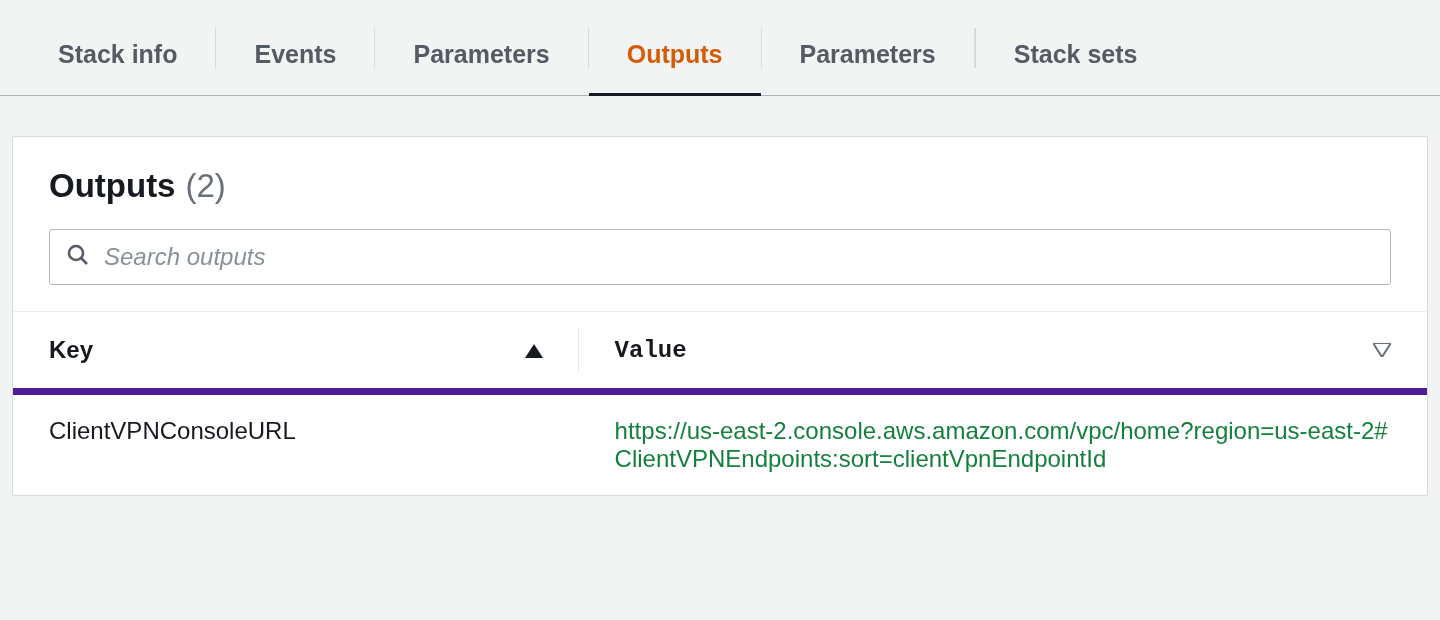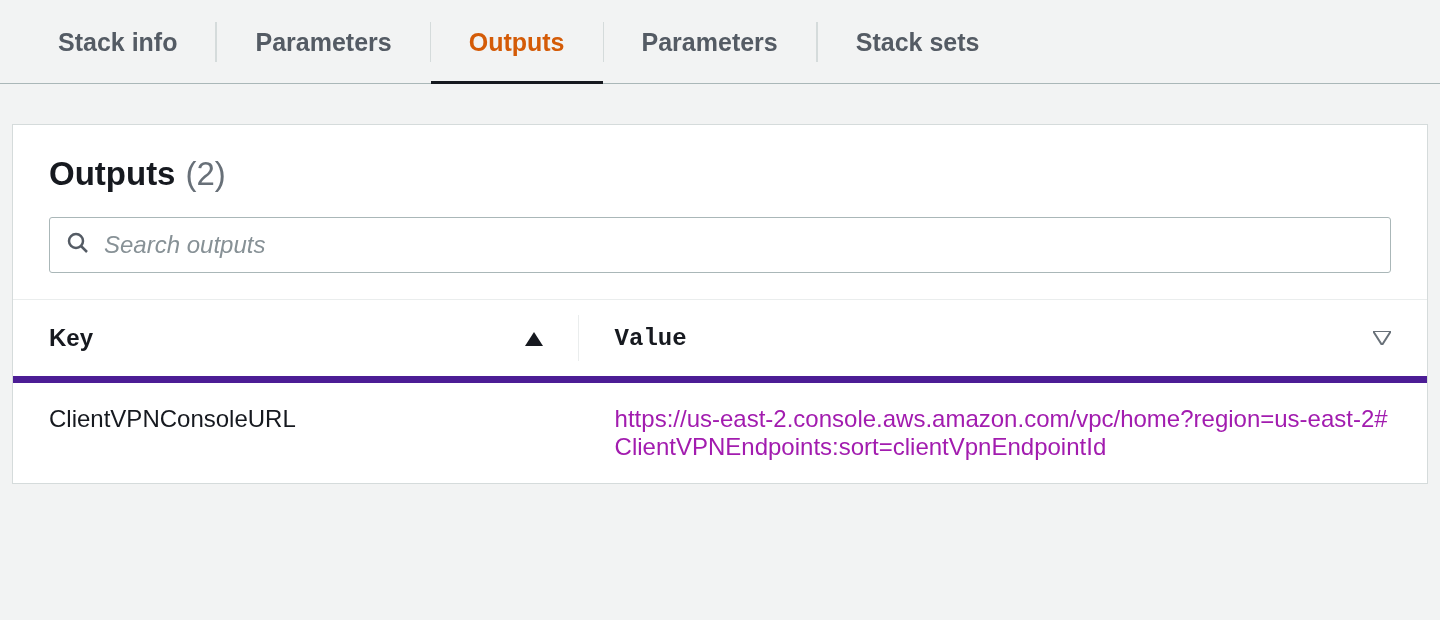--- a/index.html
+++ b/index.html
@@ -22,20 +22,21 @@
       background: #f2f3f3;
     }
     .tab {
       padding: 28px 38px 26px 38px;
       font-size: 25px;
       font-weight: 700;
       color: #545b64;
       cursor: pointer;
       position: relative;
       white-space: nowrap;
+      margin-top: 12px;
     }
     .tab.active {
       color: #d45b07;
     }
     .tab.active::after {
       content: "";
       position: absolute;
       left: 0;
       right: 0;
       bottom: -1px;
@@ -133,34 +134,35 @@
       font-size: 24px;
       padding: 22px 36px;
       border-bottom: 5px solid #c4b5fd;
       color: #16191f;
       vertical-align: top;
     }
     .td-row:last-child td {
       border-bottom: none;
     }
     .link {
-      color: #a21caf;
+      color: #15803d;
       text-decoration: none;
       cursor: pointer;
       word-break: break-all;
     }
     .col-key { width: 40%; }
     .col-value { width: 60%; font-family: Liberation Mono, monospace; }
   </style>
 </head>
 <body>
 
 <div class="tabs">
   <div class="tab">Stack info</div>
   <div class="tab-separator"></div>
+  <div class="tab">Events</div>
   <div class="tab-separator"></div>
   <div class="tab">Parameters</div>
   <div class="tab-separator"></div>
   <div class="tab active">Outputs</div>
   <div class="tab-separator"></div>
   <div class="tab">Parameters</div>
   <div class="tab-separator"></div>
   <div class="tab-separator"></div>
   <div class="tab">Stack sets</div>
 </div>

